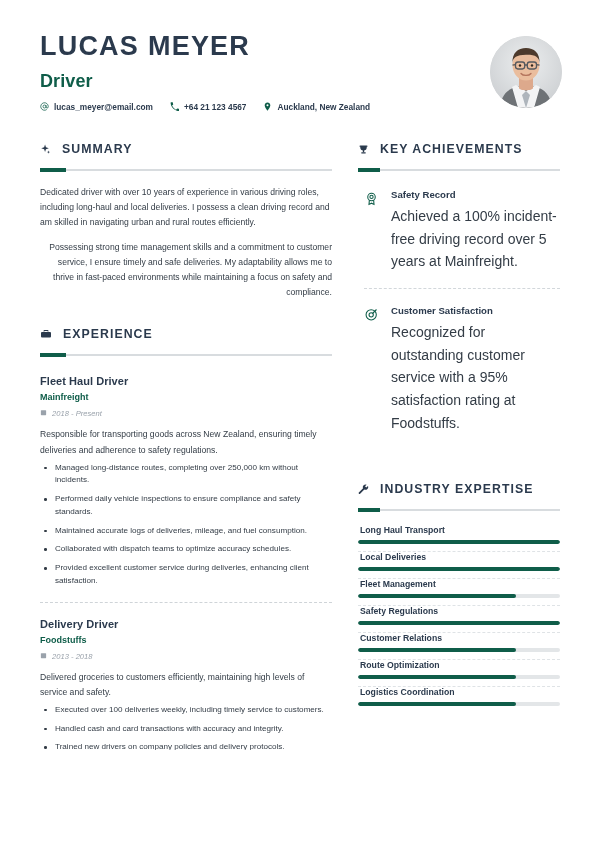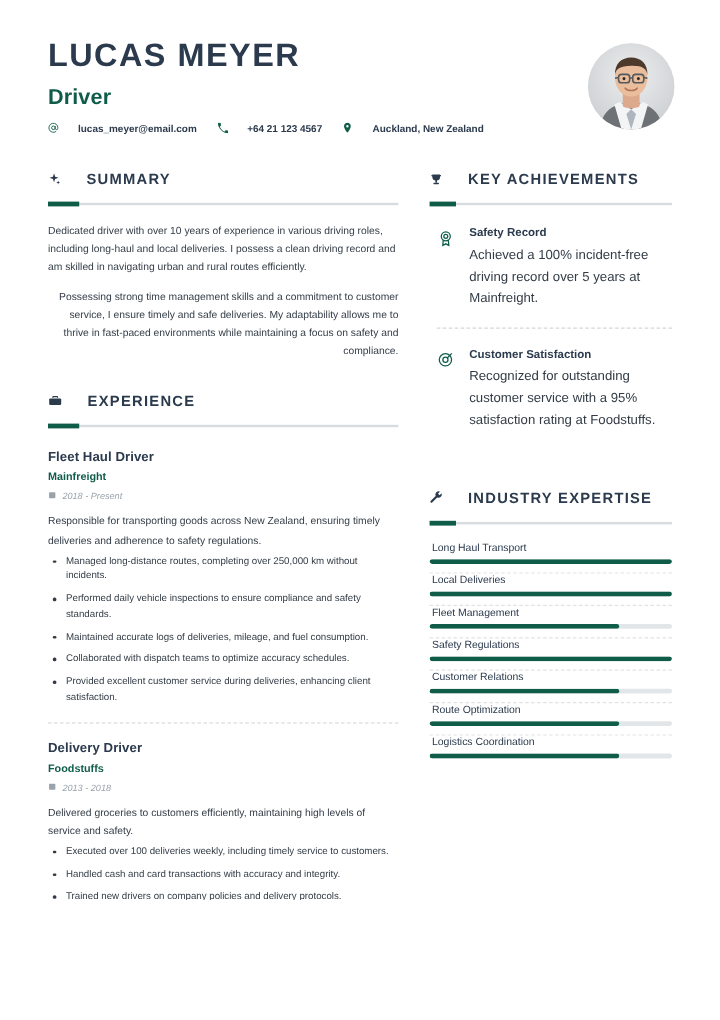--- a/index.html
+++ b/index.html
@@ -49,21 +49,21 @@
     display: flex;
     align-items: center;
     gap: 17px;
     font-size: 8.3px;
     color: #2b3a4d;
     font-weight: 600;
   }
   .contact-item {
     display: flex;
     align-items: center;
-    gap: 16px;
+    gap: 5px;
     white-space: nowrap;
   }
   .contact-item svg { display: block; }
 
   #photo {
     position: absolute;
     right: 38px;
     top: 36px;
     width: 72px;
     height: 72px;
@@ -80,21 +80,21 @@
     gap: 26px;
   }
   #col-left  { width: 292px; flex: 0 0 292px; }
   #col-right { width: 202px; flex: 0 0 202px; }
 
   
   .section { margin-bottom: 2px; }
   .sec-head {
     display: flex;
     align-items: center;
-    gap: 21px;
+    gap: 11px;
     color: #2b3a4d;
   }
   .sec-head .sec-icon { display: flex; align-items: center; }
   .sec-head .sec-title {
     font-size: 12.3px;
     font-weight: 700;
     letter-spacing: 1.05px;
     color: #2b3a4d;
   }
   .sec-rule {
@@ -190,36 +190,36 @@
   }
   .ach-icon { flex: 0 0 17px; padding-top: 2px; }
   .ach-body { flex: 1; }
   .ach-title {
     font-size: 9.6px;
     font-weight: 700;
     color: #2b3a4d;
   }
   .ach-text {
     margin-top: 5px;
-    font-size: 11px;
+    font-size: 14px;
     line-height: 1.62;
     color: #333c46;
   }
   .ach-sep {
     border: 0;
     border-top: 1px dashed #d2d7db;
     margin: 13px 0 12px 6px;
   }
 
   
   #sec-expertise { padding-top: 44px; }
   .skill { margin-bottom: 7px; }
   .skill-name {
     font-size: 8.7px;
-    font-weight: 400;
+    font-weight: 700;
     color: #2b3a4d;
     margin-bottom: 5px;
     padding-left: 2px;
   }
   .skill-track {
     position: relative;
     height: 4px;
     border-radius: 2px;
     background: #e3e6e8;
     overflow: hidden;

